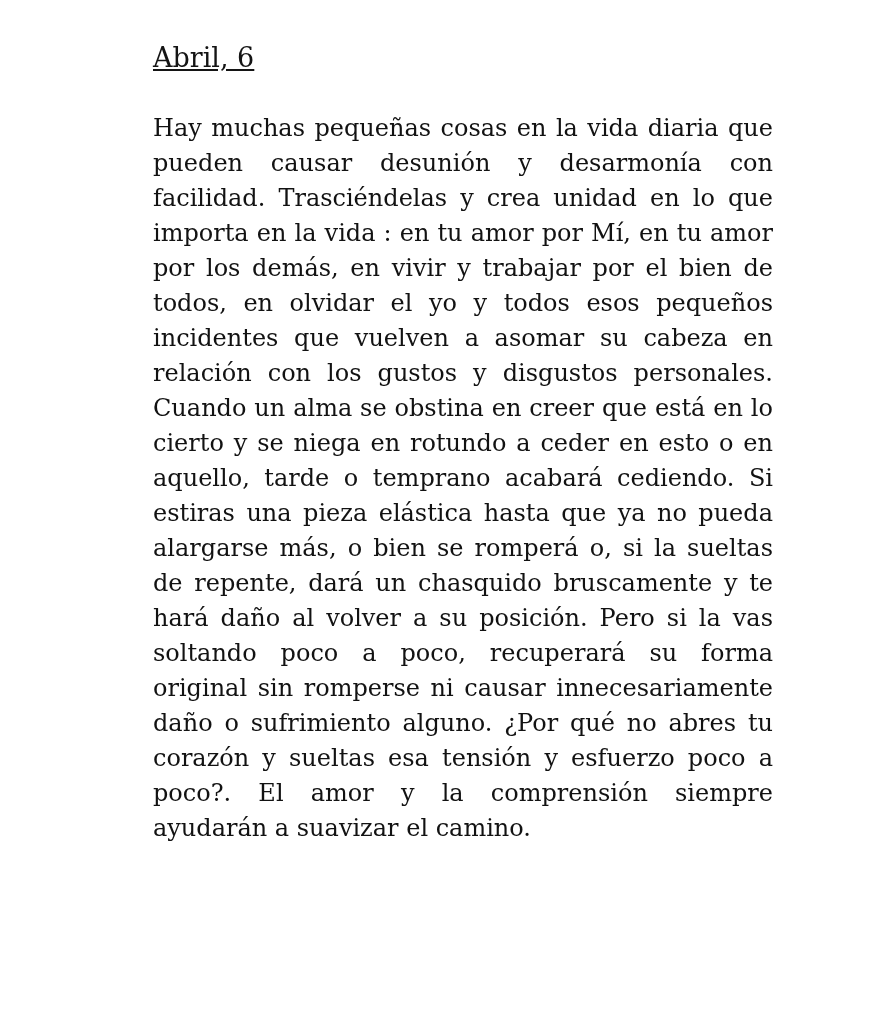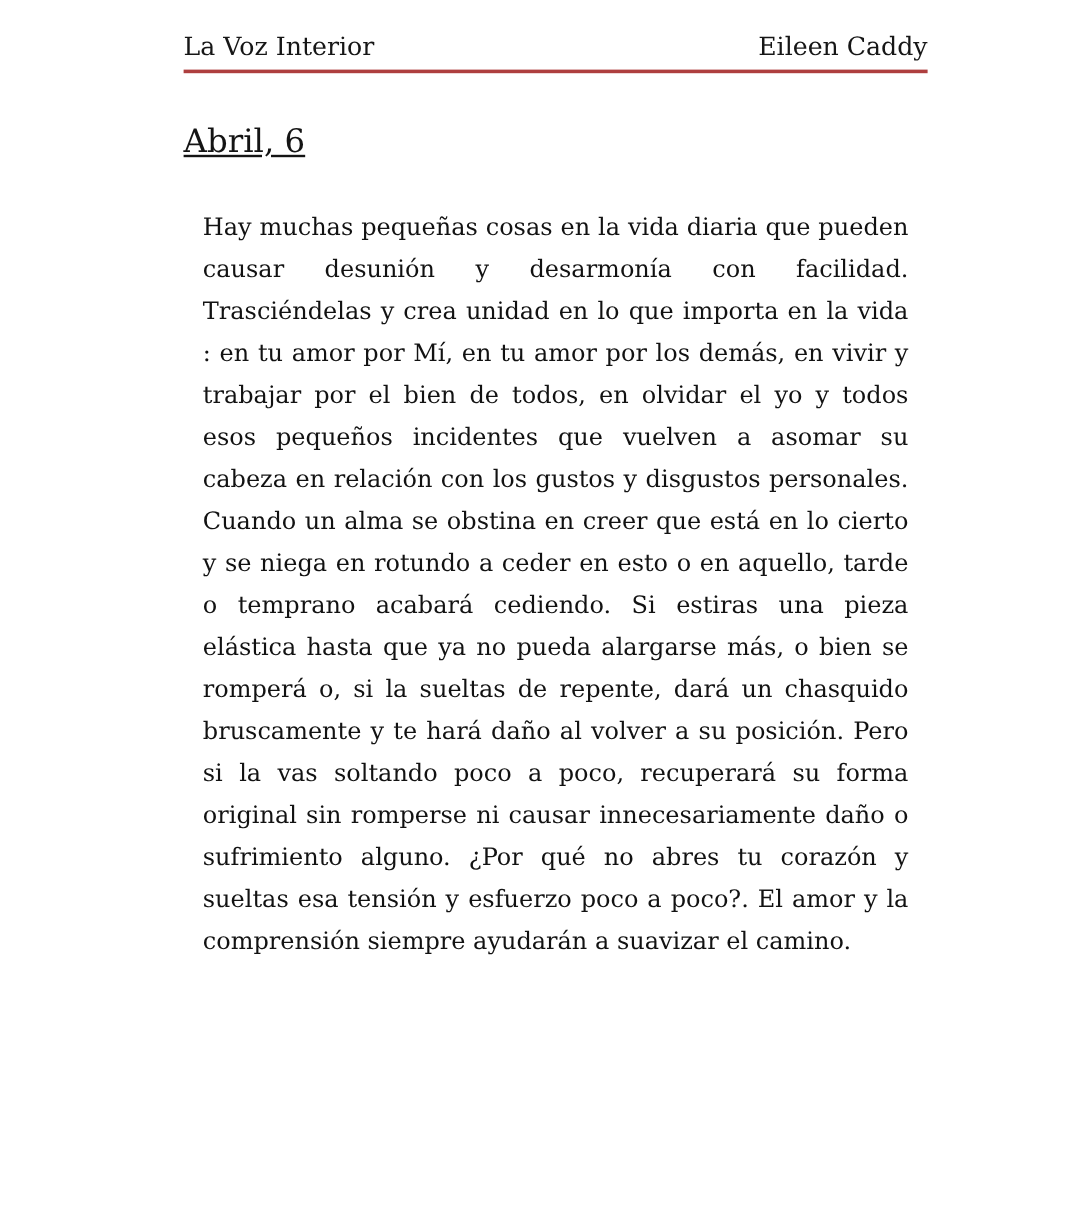--- a/index.html
+++ b/index.html
@@ -39,37 +39,33 @@
   }
   .date-heading {
     margin: 0;
     margin-top: 42px;
     font-size: 27px;
     font-weight: 400;
     color: #141414;
     text-decoration: underline;
   }
   .body-text {
-    margin: 16px;
+    margin: 0;
     margin-top: 38px;
-    font-size: 20px;
+    font-size: 24px;
     line-height: 35px;
     text-align: justify;
     color: #121212;
   }
 </style>
 </head>
 <body>
 
 <div class="page">
   <div class="content">
 
-    <div class="page-header">
-      <span class="book-title">La Voz Interior</span>
-      <span class="author">Eileen Caddy</span>
-    </div>
 
     <h1 class="date-heading">Abril, 6</h1>
 
     <p class="body-text">Hay muchas pequeñas cosas en la vida diaria que pueden causar desunión y desarmonía con facilidad. Trasciéndelas y crea unidad en lo que importa en la vida : en tu amor por Mí, en tu amor por los demás, en vivir y trabajar por el bien de todos, en olvidar el yo y todos esos pequeños incidentes que vuelven a asomar su cabeza en relación con los gustos y disgustos personales. Cuando un alma se obstina en creer que está en lo cierto y se niega en rotundo a ceder en esto o en aquello, tarde o temprano acabará cediendo. Si estiras una pieza elástica hasta que ya no pueda alargarse más, o bien se romperá o, si la sueltas de repente, dará un chasquido bruscamente y te hará daño al volver a su posición. Pero si la vas soltando poco a poco, recuperará su forma original sin romperse ni causar innecesariamente daño o sufrimiento alguno. ¿Por qué no abres tu corazón y sueltas esa tensión y esfuerzo poco a poco?. El amor y la comprensión siempre ayudarán a suavizar el camino.</p>
 
   </div>
 </div>
 
 </body></html>

